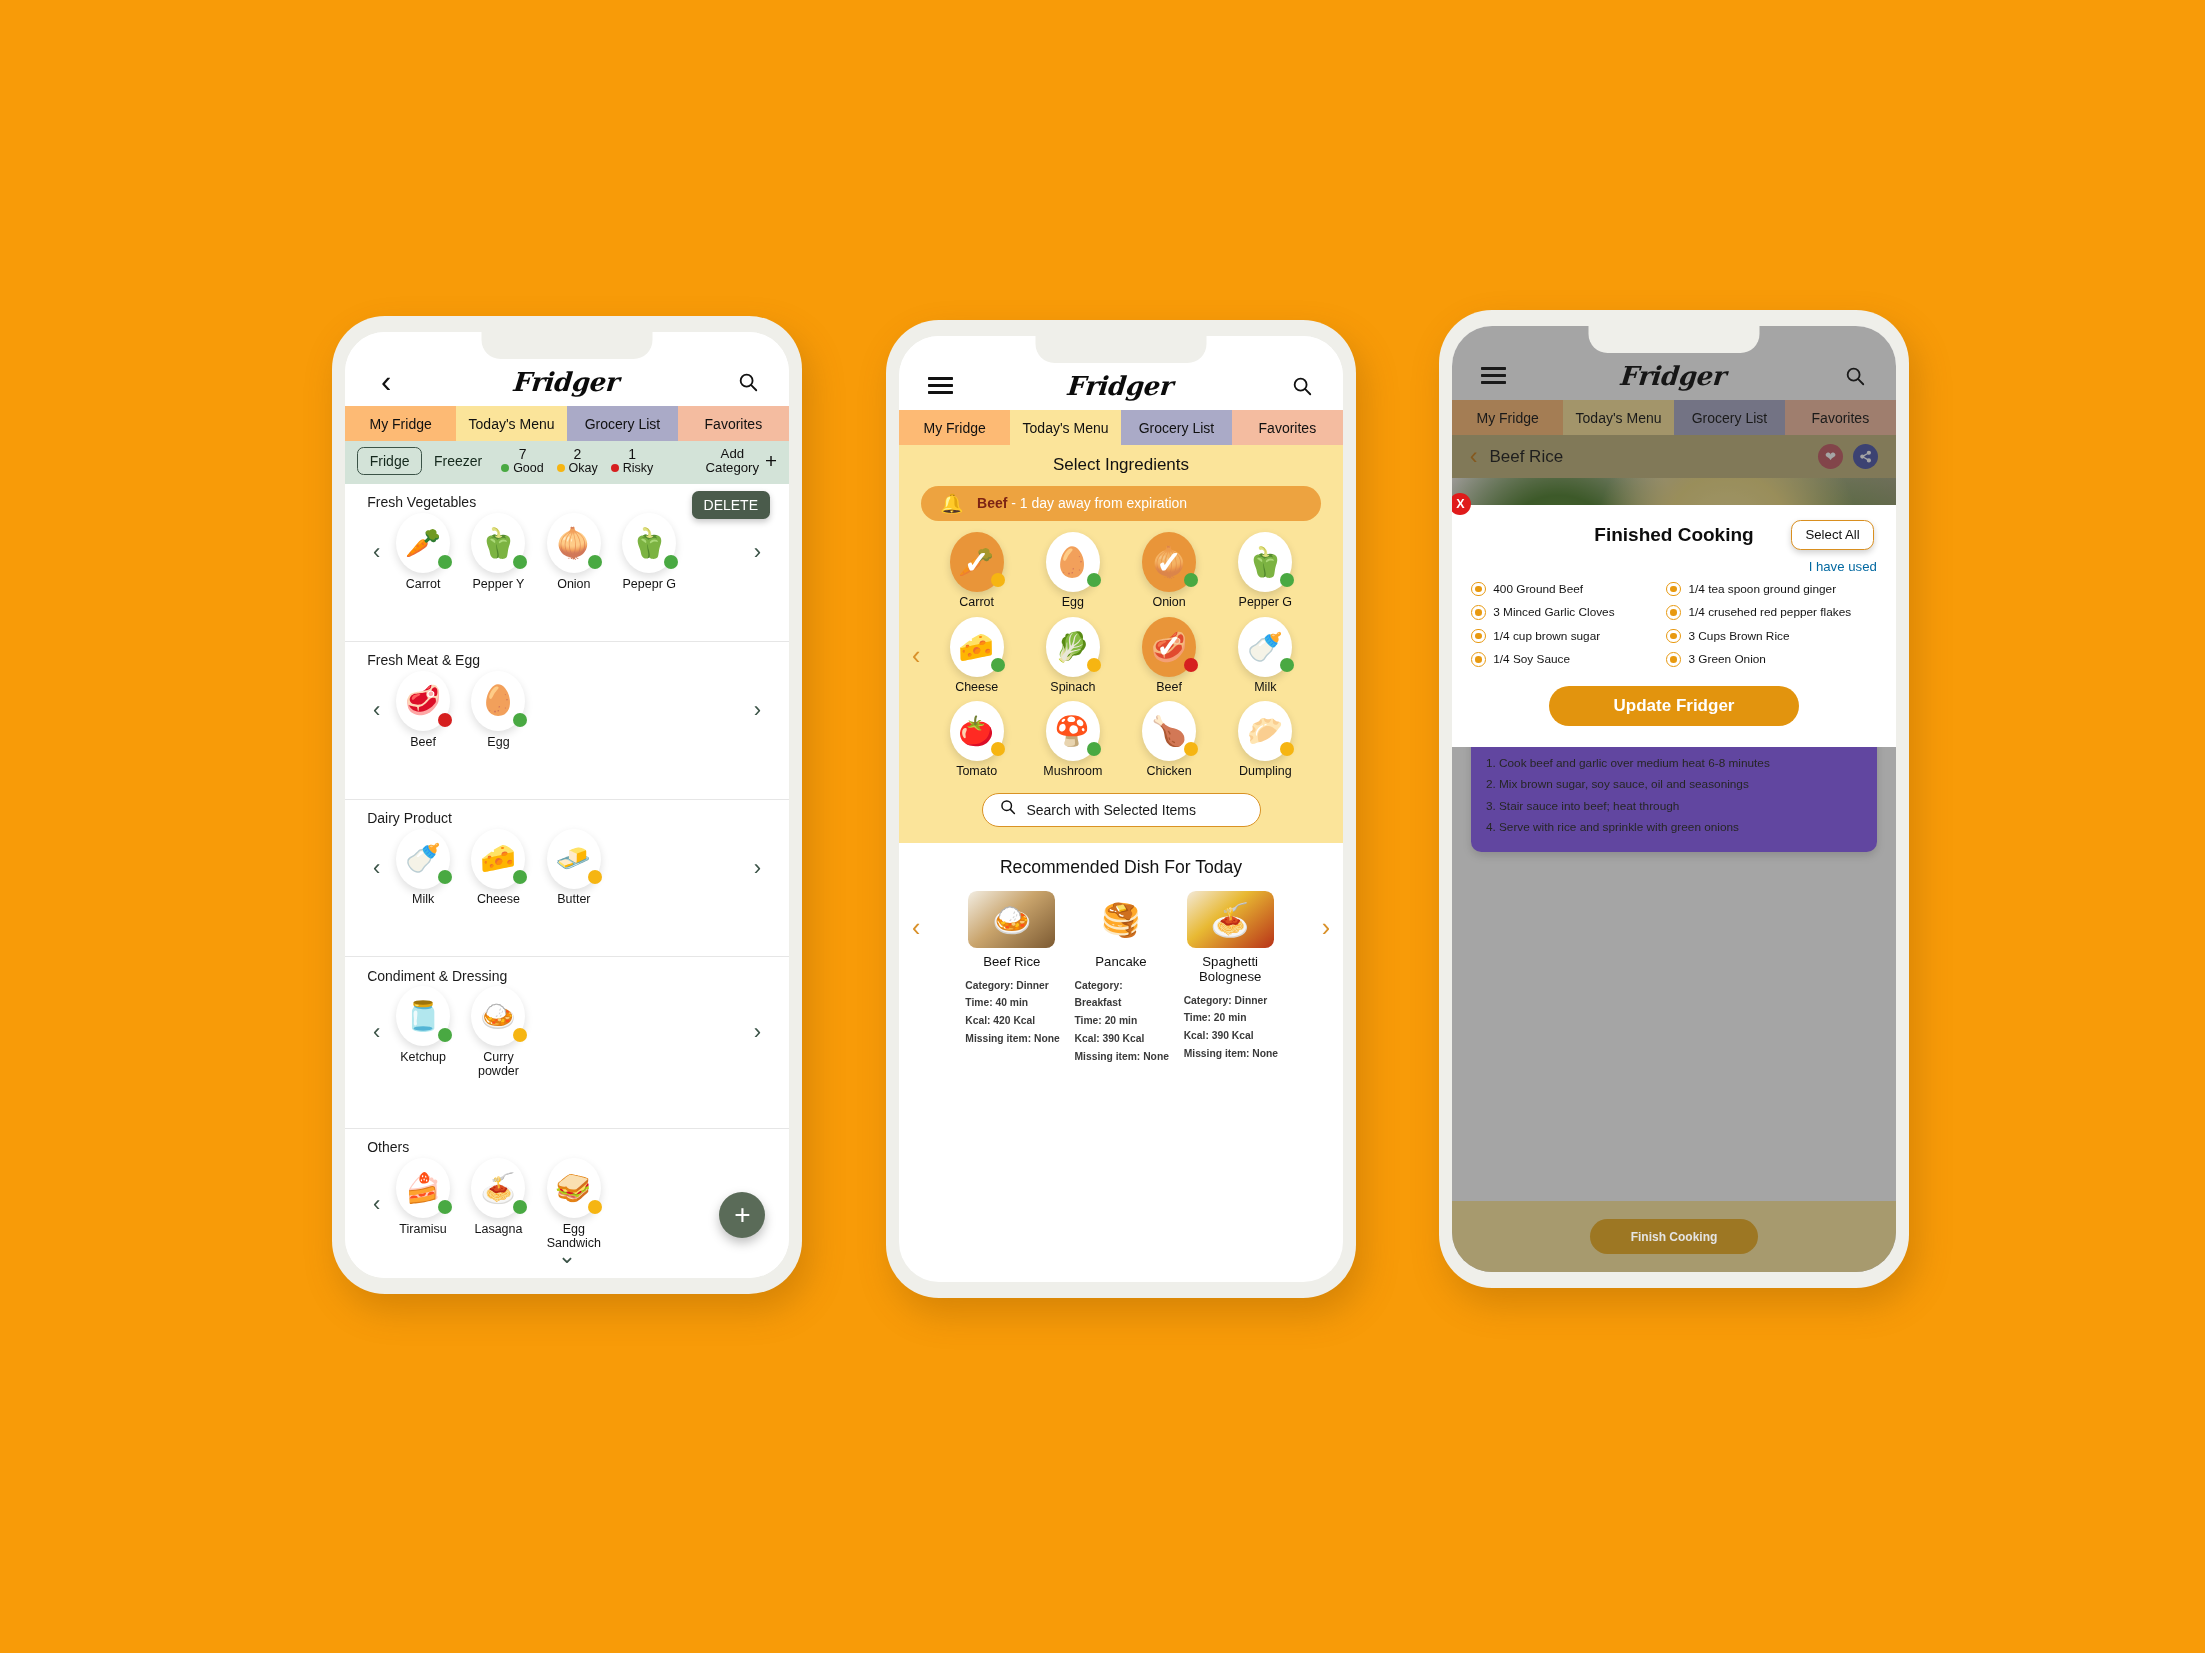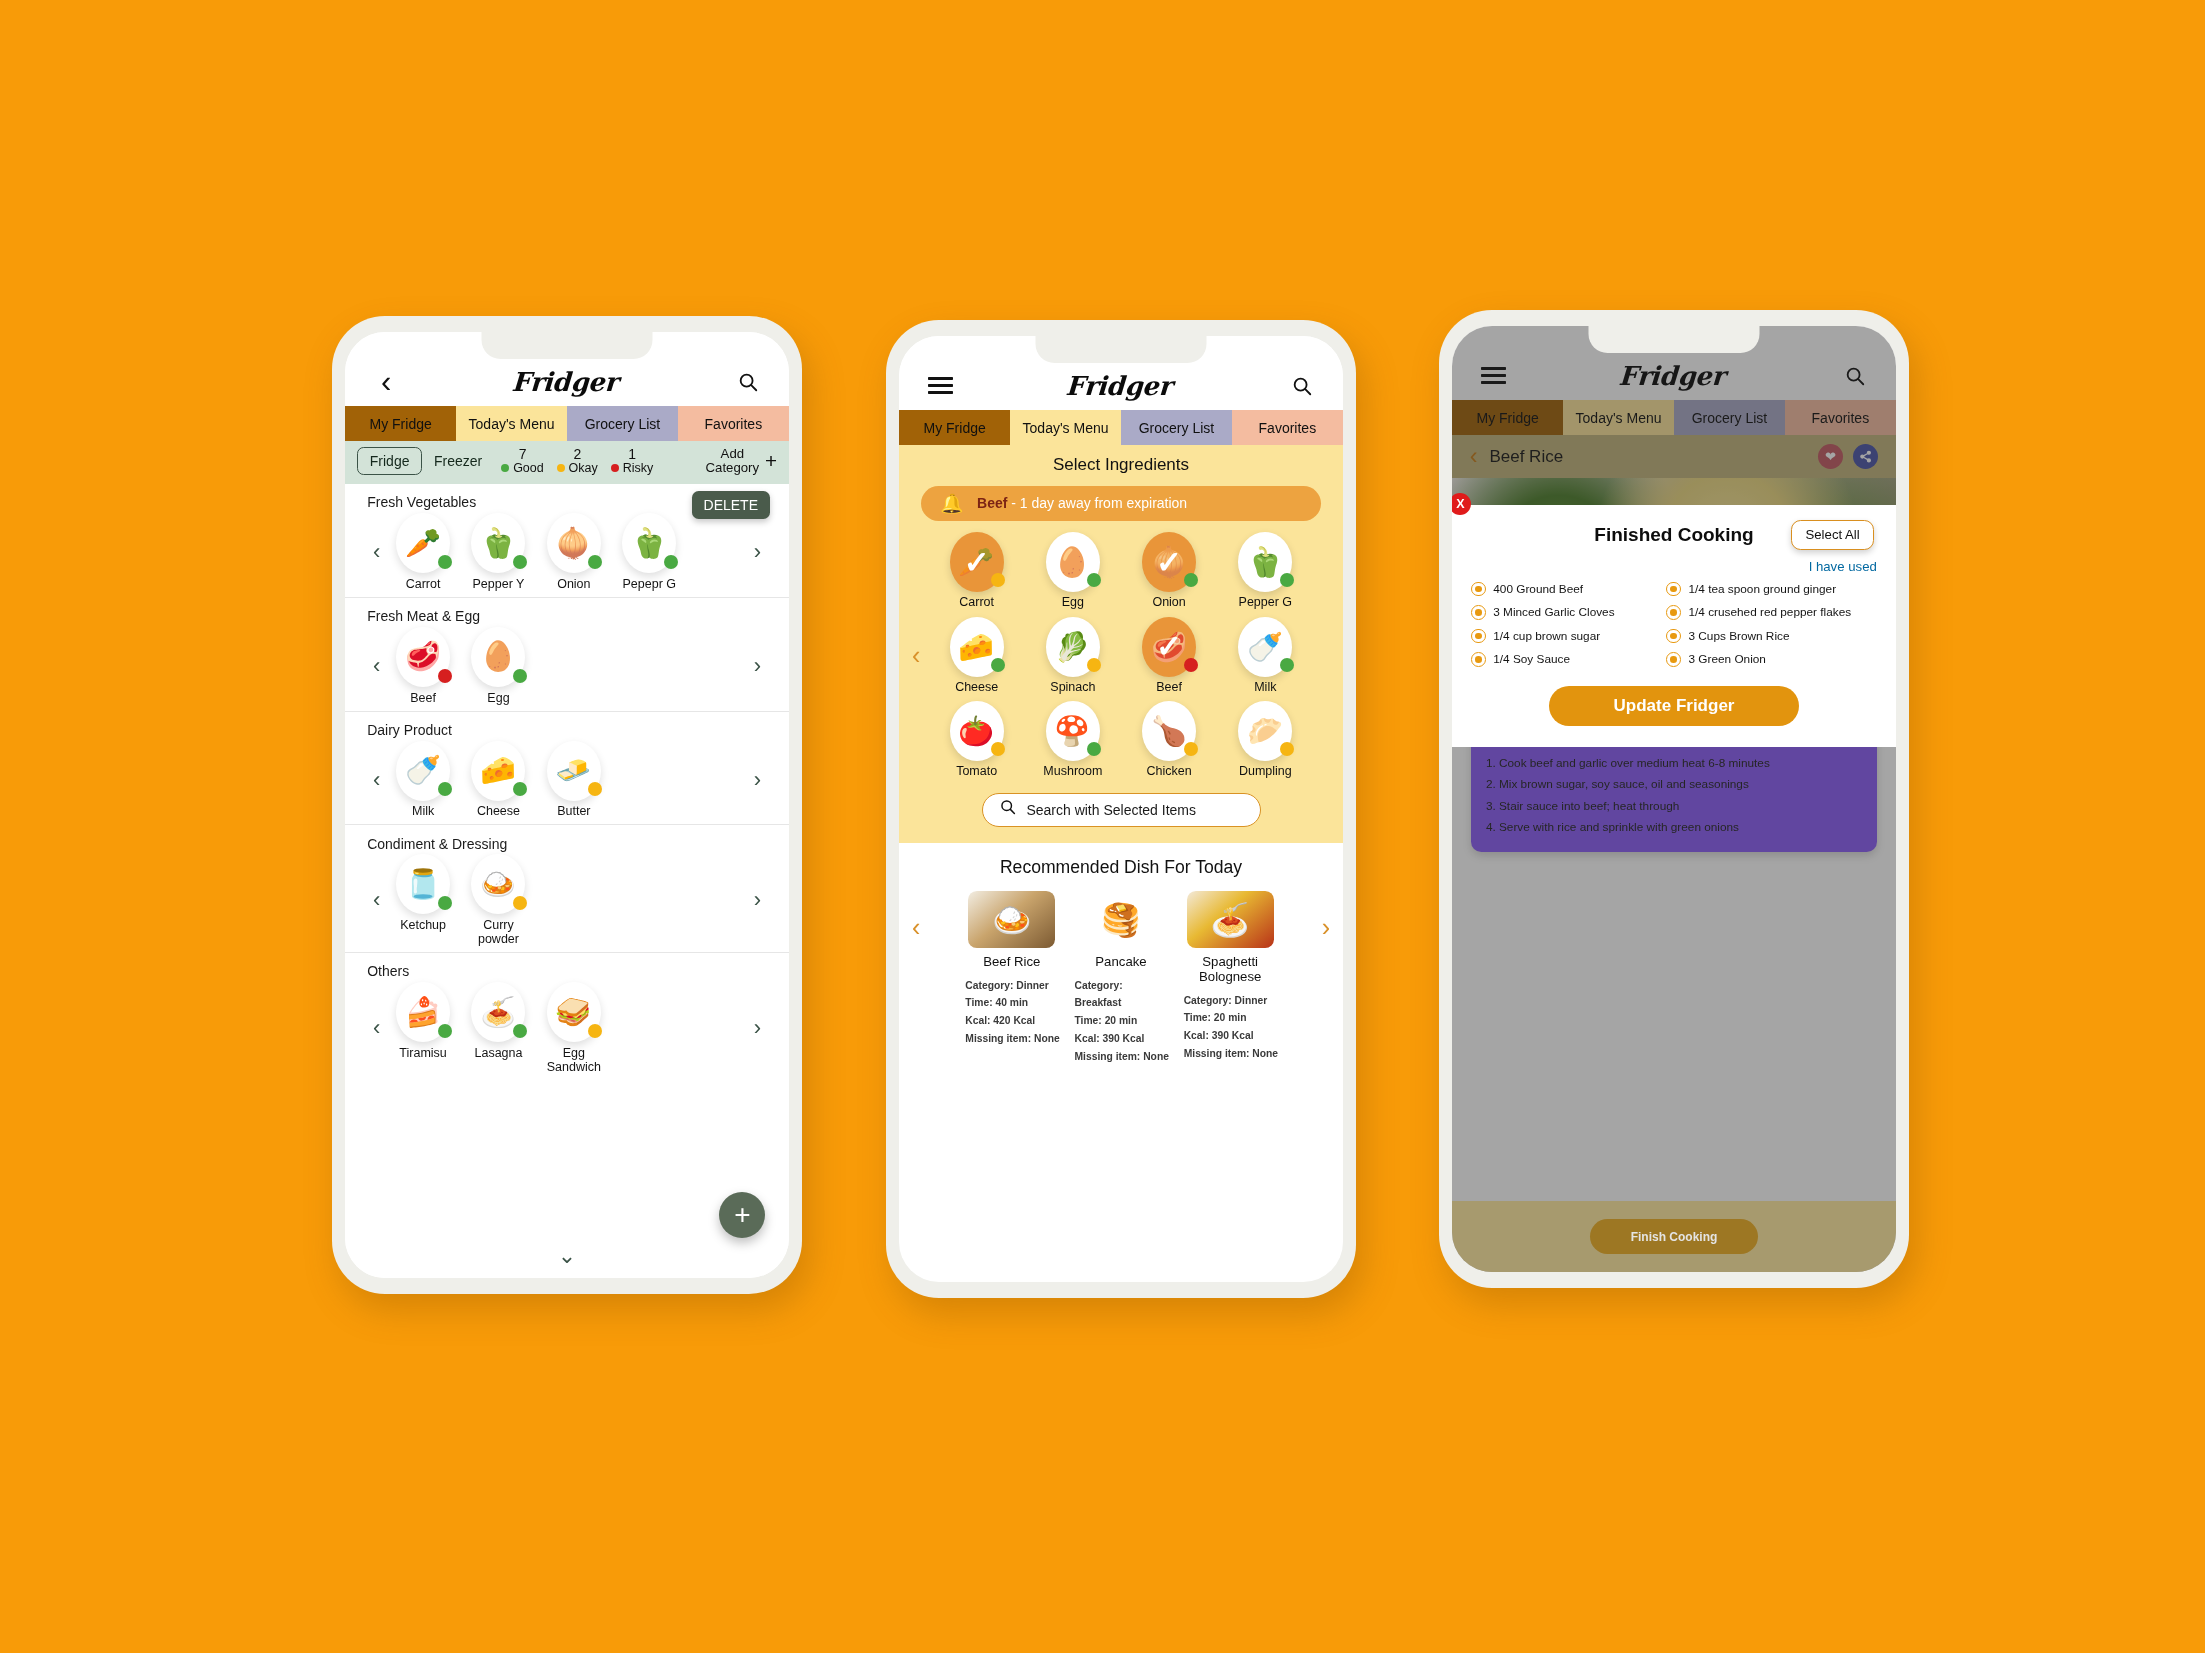--- a/index.html
+++ b/index.html
@@ -58,21 +58,21 @@
   .chev-back { font-size: 31px; line-height: 1; color: #111; font-weight: 300; }
   .hamburger { width: 25px; }
   .hamburger span { display: block; height: 2.9px; background: #111; margin: 3.7px 0; border-radius: 0.7px; }
 
   
   .tabs { display: flex; height: 35px; }
   .tabs .tab {
     flex: 1; display: flex; align-items: center; justify-content: center;
     font-size: 14px; color: #101010; cursor: pointer; white-space: nowrap;
   }
-  .t-myfridge { background: #a16207; }
+  .t-myfridge { background: #fdba74; }
   .t-menu     { background: #FBE49A; }
   .t-grocery  { background: #AAAAC7; }
   .t-fav      { background: #F4BCA0; }
 
   
   .subbar {
     background: #D3E3D8; display: flex; align-items: center;
     padding: 4.4px 11.8px 7.4px 11.8px; gap: 7.4px; height: 43px;
   }
   .pill {
@@ -87,21 +87,21 @@
   .stat .lbl { font-size: 12.5px; color: #111; display: flex; align-items: center; gap: 3.7px; }
   .dot { width: 8px; height: 8px; border-radius: 50%; display: inline-block; }
   .d-good { background: #49A942; } .d-okay { background: #F6B512; } .d-risk { background: #D61F1F; }
   .addcat { margin-left: auto; display: flex; align-items: center; gap: 5.9px; cursor: pointer; }
   .addcat .txt { font-size: 13.2px; color: #111; line-height: 1.05; text-align: center; }
   .addcat .plus { font-size: 20.6px; color: #111; font-weight: 300; }
 
   
   .fridge-body { background: #fff; height: calc(100% - 151px); padding: 0 0 0 0; position: relative; overflow: hidden; }
   .section { position: relative; padding: 10.3px 22px 5.9px 22px; }
-  .section + .section { border-top: 1.1px solid #E6E6E6; }
+  .section + .section { border-top: 1.1px solid #E6E6E6; margin-top: 44px; }
   .sec-title { font-size: 14px; color: #1b1b1b; margin-bottom: 2.9px; }
   .row { display: flex; align-items: center; gap: 2.9px; }
   .arrow { font-size: 22px; color: #3B5347; width: 19px; text-align: center; cursor: pointer; font-weight: 300; }
   .items { display: flex; gap: 7.4px; flex: 1; }
   .item { width: 68px; text-align: center; }
   .thumb {
     position: relative; width: 54px; height: 60px; margin: 0 auto;
     border-radius: 50%; background: #fff;
     box-shadow: 0 3.7px 8.8px rgba(0,0,0,0.13);
     display: flex; align-items: center; justify-content: center;

